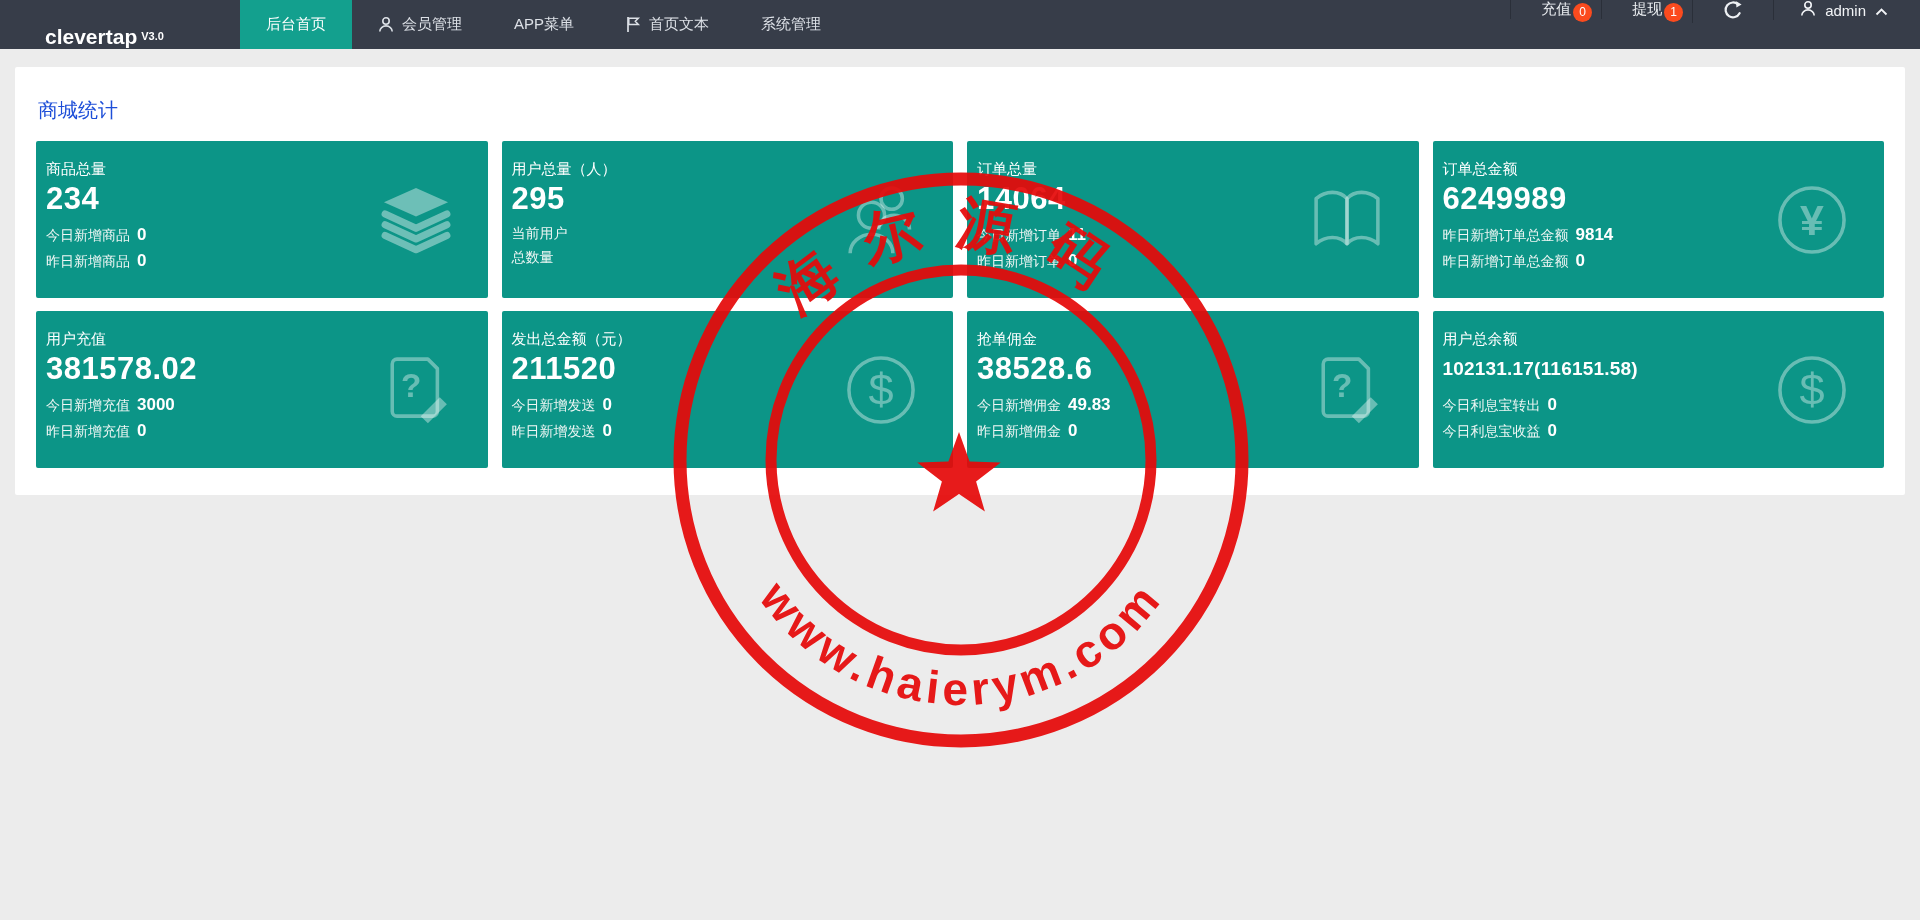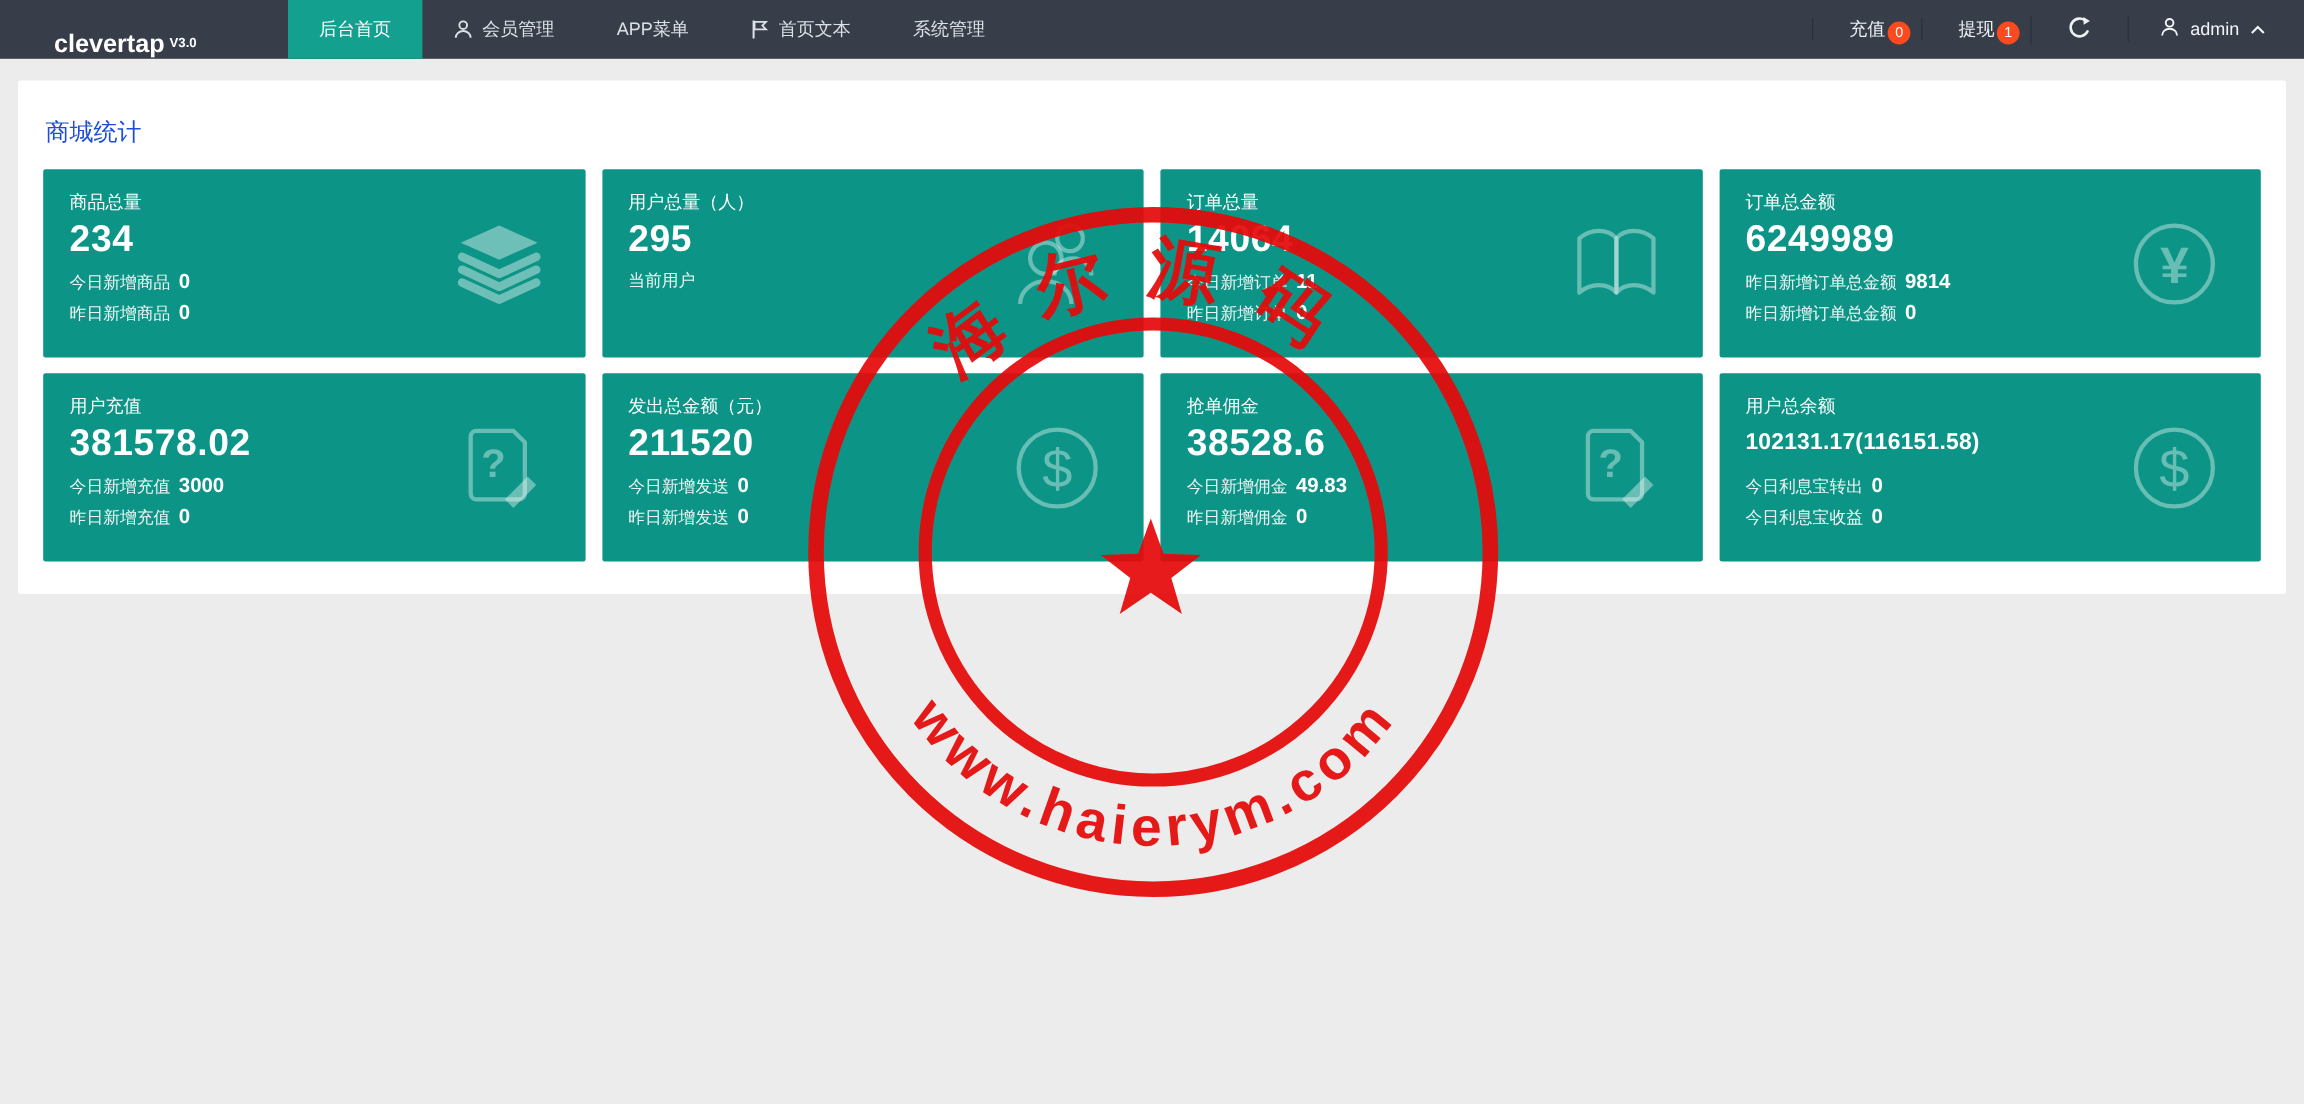--- a/index.html
+++ b/index.html
@@ -23,21 +23,21 @@
   }
   .logo .version { font-size:11px; font-weight:700; margin-left:4px; transform:translateY(-7px); }
   .nav-menu { display:flex; align-items:stretch;padding-left:24px; }
   .nav-item {
     display:flex; align-items:center; gap:8px;
     padding:0 26px; font-size:15px; color:#dde1e7; cursor:pointer; white-space:nowrap;
   }
   .nav-item.active { background:#13a08e; color:#fff; }
   .nav-item svg { display:block; }
 
-  .nav-right { margin-left:auto; display:flex; align-items:center; }
+  .nav-right { margin-left:auto; display:flex; align-items:flex-start; }
   .nav-action {
     position:relative; display:flex; align-items:center;
     padding:0 30px; font-size:15px; color:#eef1f4; cursor:pointer;
     border-left:1px solid rgba(0,0,0,0.22); white-space:nowrap;
   }
   .badge {
     position:absolute; top:3px; right:9px;
     min-width:19px; height:19px; border-radius:10px;
     background:#fb4b1e; color:#fff; font-size:12px; line-height:19px;
     text-align:center; padding:0 5px;
@@ -47,21 +47,21 @@
 
   
   .panel {
     margin:18px 15px 0 15px; background:#ffffff; border-radius:2px;
     padding:16px 21px 27px 21px;
   }
   .panel-title { font-size:20px; color:#1d4ed8; margin:14px 0 17px 2px; }
   .cards { display:grid; grid-template-columns:repeat(4,1fr); gap:13px 14px; }
   .card {
     position:relative; background:#0c9587; color:#fff;
-    height:157px; padding:18px 22px; border-radius:2px; overflow:hidden;
+    height:157px; padding:18px 10px; border-radius:2px; overflow:hidden;
   }
   .card-title { font-size:15px; line-height:1.3; }
   .card-value { font-size:31px; font-weight:700; line-height:40px; letter-spacing:0.5px; }
   .card-value.small { font-size:19px; letter-spacing:0.2px; }
   .card-line { margin-top:6px; font-size:14px; color:#eef6f4; display:flex; align-items:baseline; gap:7px; }
   .card-line .line-value { font-size:17px; font-weight:700; color:#fff; }
   .card-icon { position:absolute; right:34px; top:50%; transform:translateY(-50%); width:76px; height:76px; }
   .card-icon svg { width:100%; height:100%; display:block; }
 
   
@@ -167,20 +167,24 @@
           <path d="M6 45 L32 57 L58 45" fill="none" stroke="rgba(255,255,255,0.40)" stroke-width="6" stroke-linecap="round" stroke-linejoin="round"></path>
         </svg>
       </span>
     </div>
 
     <div class="card">
       <div class="card-title">用户总量（人）</div>
       <div class="card-value">295</div>
       <div class="card-line">
         <span>当前用户</span>
+        <span class="line-value"></span>
+      </div>
+      <div class="card-line">
+        <span>总数量</span>
         <span class="line-value"></span>
       </div>
       <span class="card-icon">
         <svg viewBox="0 0 64 64">
           <circle cx="41" cy="14" r="9" fill="none" stroke="rgba(255,255,255,0.38)" stroke-width="3"></circle>
           <path d="M30 40 a13 12 0 0 1 26 0" fill="none" stroke="rgba(255,255,255,0.38)" stroke-width="3"></path>
           <circle cx="24" cy="28" r="11" fill="none" stroke="rgba(255,255,255,0.38)" stroke-width="3"></circle>
           <path d="M6 60 a18 16 0 0 1 36 0" fill="none" stroke="rgba(255,255,255,0.38)" stroke-width="3"></path>
         </svg>
       </span>

